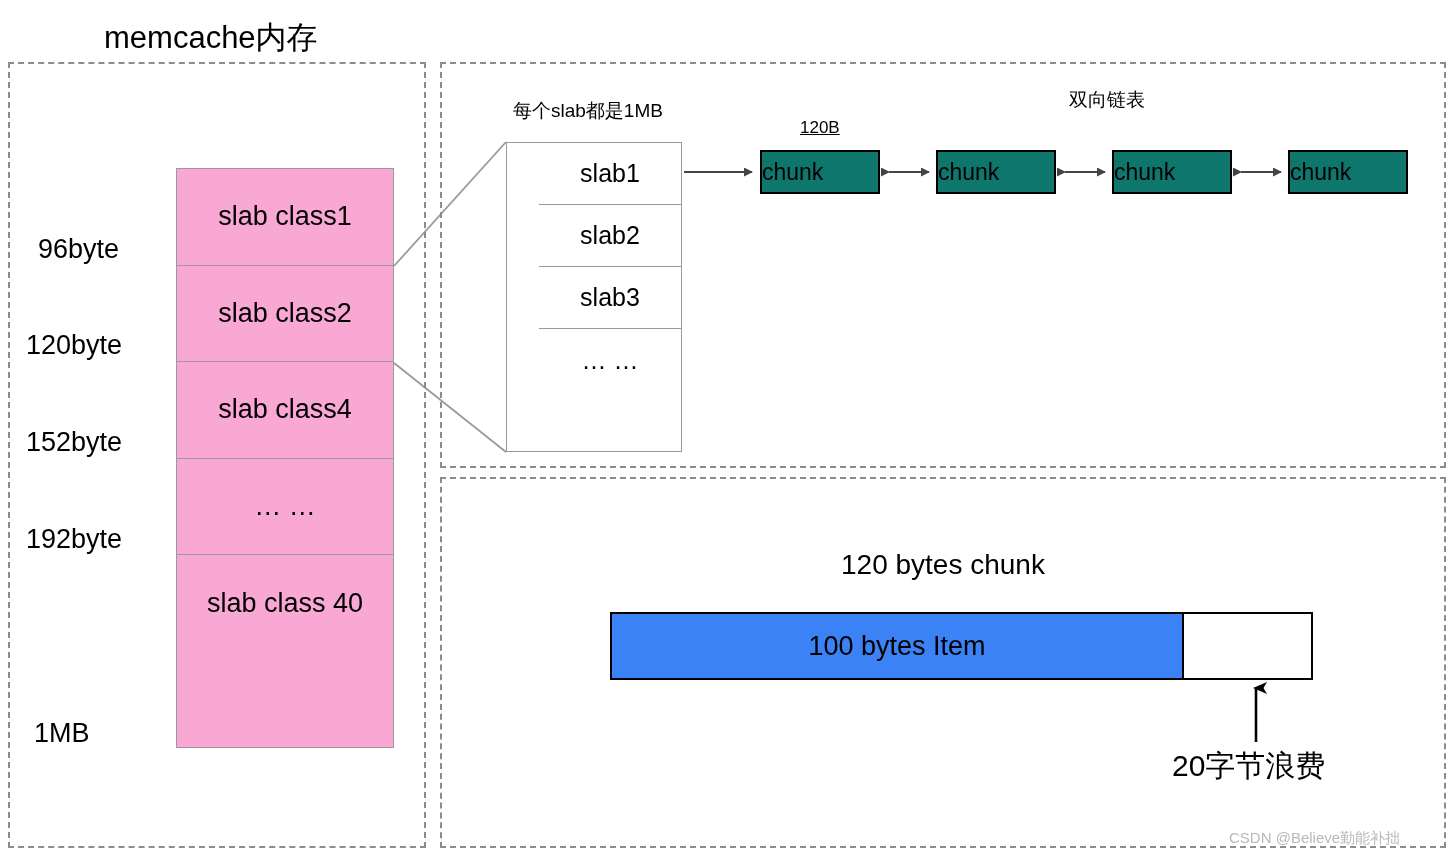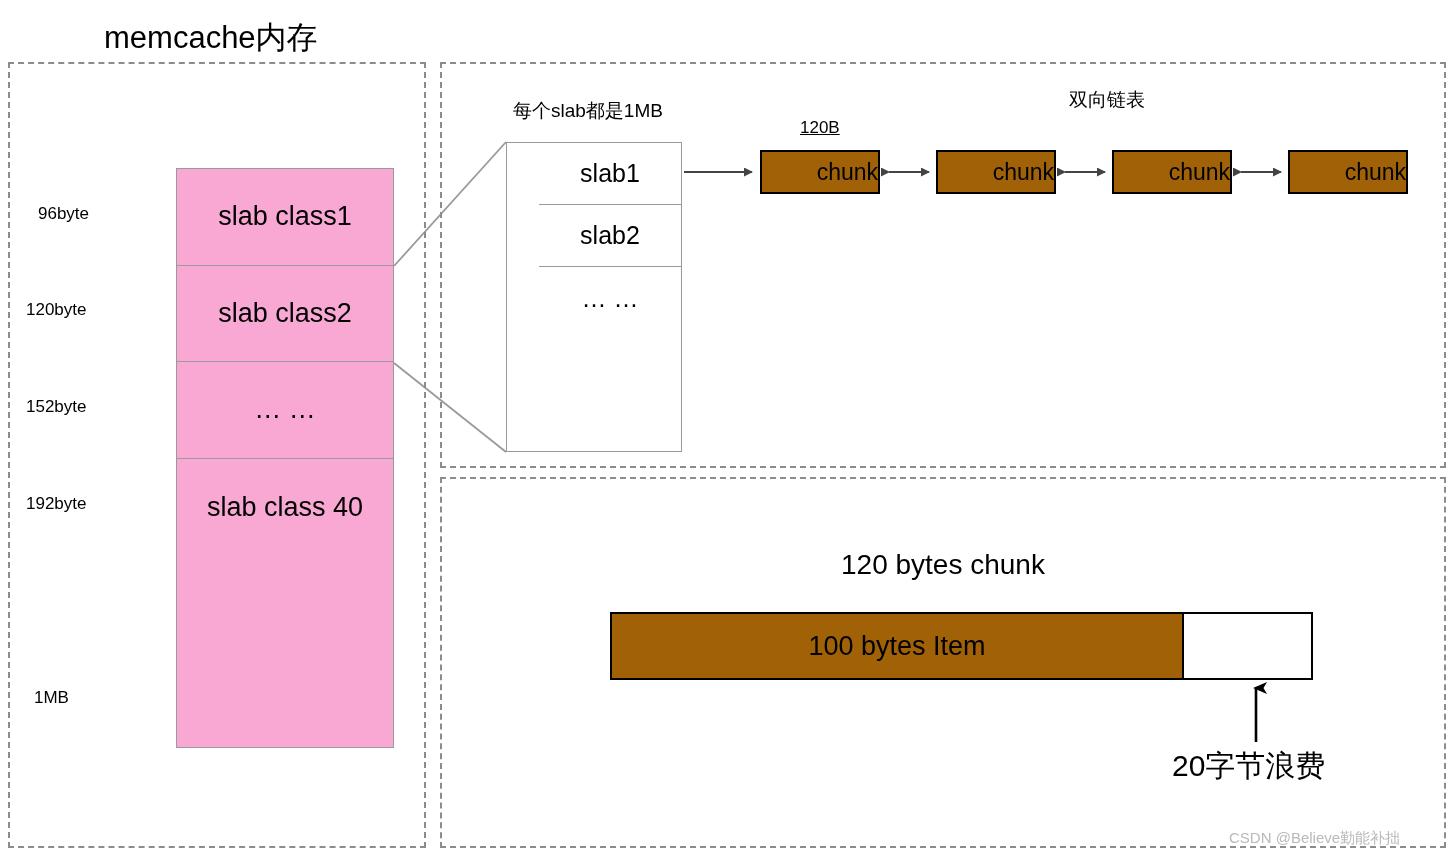--- a/index.html
+++ b/index.html
@@ -29,21 +29,21 @@
   .txt{
     position:absolute;
     white-space:nowrap;
     line-height:1;
     color:#000;
   }
   .title-main{font-size:31px;}
   .lbl-cn{font-size:19px;}
   .lbl-sm{font-size:17px;text-decoration:underline;}
   .lbl-big{font-size:28px;}
-  .lbl-byte{font-size:17px;}
+  .lbl-byte{font-size:27px;margin-top:31px;}
   .lbl-waste{font-size:30px;}
 
   
   .sc-table{
     position:absolute;
     box-sizing:border-box;
     border:1.6px solid #9a9a9a;
     background:#f9a8d4;
   }
   .sc-row{
@@ -74,39 +74,39 @@
     font-size:25px;
     color:#000;
   }
   .slab-row:last-child{border-bottom:none;}
 
   
   .chunk-box{
     position:absolute;
     box-sizing:border-box;
     border:2.5px solid #000;
-    background:#a16207;
-    display:flex;
-    align-items:center;
-    justify-content:flex-end;
+    background:#0f766e;
+    display:flex;
+    align-items:center;
+    justify-content:flex-start;
     font-size:23px;
     color:#000;
   }
 
   
   .bar-outer{
     position:absolute;
     box-sizing:border-box;
     border:2.5px solid #000;
     background:#fff;
     display:flex;
   }
   .bar-item{
     box-sizing:border-box;
-    background:#a16207;
+    background:#3b82f6;
     border-right:2.5px solid #000;
     display:flex;
     align-items:center;
     justify-content:center;
     font-size:27px;
     color:#000;
   }
   .bar-waste{
     box-sizing:border-box;
     background:#fff;
@@ -183,29 +183,31 @@
 
   <div class="txt lbl-byte" style="left:38px; top:205px;">96byte</div>
   <div class="txt lbl-byte" style="left:26px; top:301px;">120byte</div>
   <div class="txt lbl-byte" style="left:26px; top:398px;">152byte</div>
   <div class="txt lbl-byte" style="left:26px; top:495px;">192byte</div>
   <div class="txt lbl-byte" style="left:34px; top:689px;">1MB</div>
 
   <div class="sc-table" style="left:176px; top:168px; width:218px; height:580px;">
     <div class="sc-row" style="height:96.6px;">slab class1</div>
     <div class="sc-row" style="height:96.6px;">slab class2</div>
+    <div class="sc-row" style="height:96.6px;">slab class4</div>
     <div class="sc-row" style="height:96.6px;">… …</div>
     <div class="sc-row" style="height:96.6px;">slab class 40</div>
   </div>
 
   <div class="txt lbl-cn" style="left:513px; top:101px;">每个slab都是1MB</div>
 
   <div class="slab-table" style="left:506px; top:142px; width:176px; height:310px;">
     <div class="slab-row" style="height:62px;">slab1</div>
     <div class="slab-row" style="height:62px;">slab2</div>
+    <div class="slab-row" style="height:62px;">slab3</div>
     <div class="slab-row" style="height:62px;">… …</div>
   </div>
 
   <div class="txt lbl-cn" style="left:1069px; top:90px;">双向链表</div>
   <div class="txt lbl-sm" style="left:800px; top:119px;">120B</div>
 
   <div class="chunk-box" style="left:760px; top:150px; width:120px; height:44px;">
     <span>chunk</span>
   </div>
   <div class="chunk-box" style="left:936px; top:150px; width:120px; height:44px;">

